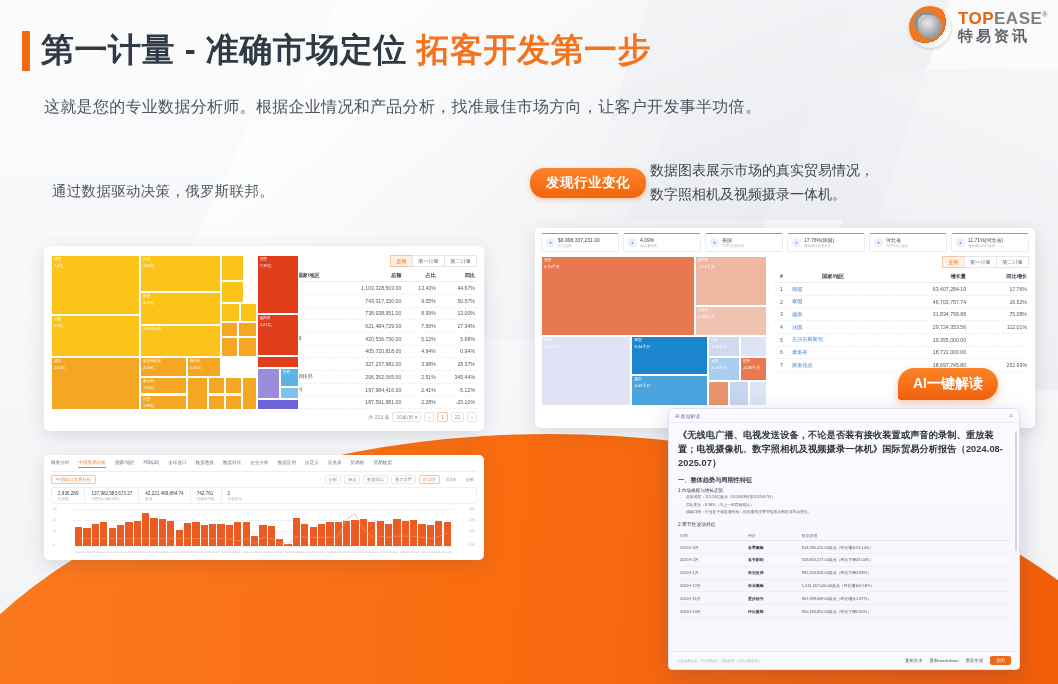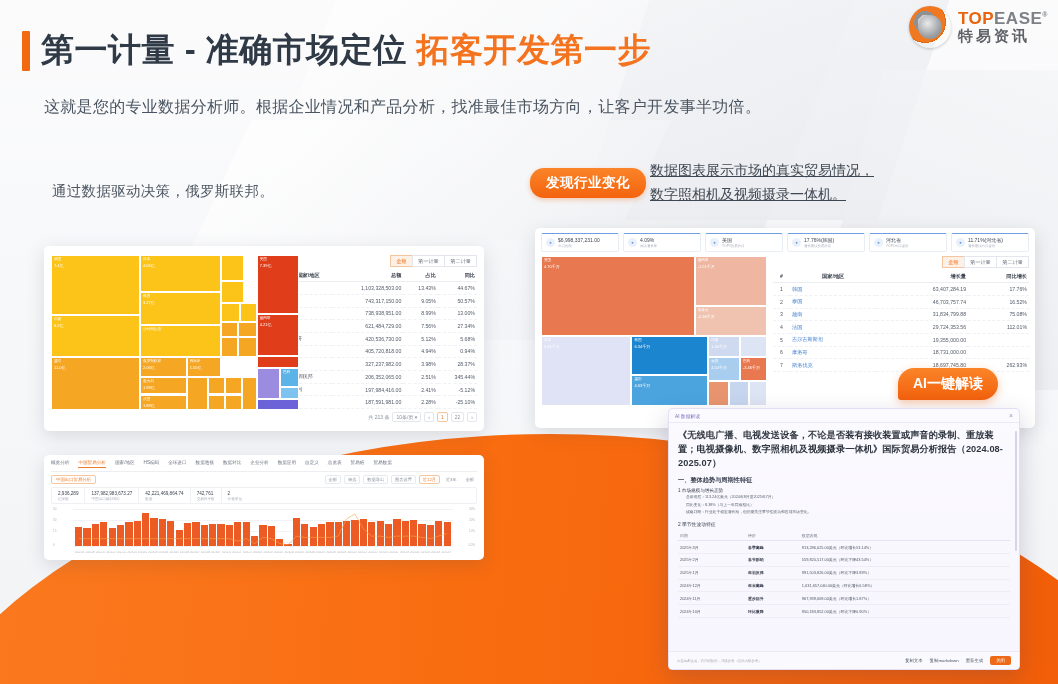--- a/index.html
+++ b/index.html
@@ -54,21 +54,21 @@
   .headline h1 .accent { color:#f4731f; }
   .subhead { position:absolute; top:97px; left:44px; font-size:16px; color:#4a5562; letter-spacing:.3px; }
 
   
   .pill { display:inline-block; background:linear-gradient(180deg,#fb8428,#f4630e);
       color:#fff; font-size:13.5px; font-weight:bold; padding:6px 16px; border-radius:14px;
       box-shadow:0 2px 5px rgba(240,100,10,.3); letter-spacing:.5px; }
   .cap-left { position:absolute; top:168px; left:52px; }
   .cap-left .desc { margin-top:14px; font-size:14.5px; color:#4e5762; letter-spacing:.3px; }
   .cap-right { position:absolute; top:168px; left:530px; display:flex; gap:4px; align-items:flex-start; }
-  .cap-right .desc { font-size:14px; color:#3f4752; line-height:1.72; margin-top:-10px;text-decoration:underline; }
+  .cap-right .desc { font-size:14px; color:#3f4752; line-height:1.72; margin-top:-10px; }
 
   
   .shot { position:absolute; background:#fff; border-radius:5px;
       box-shadow:0 5px 18px rgba(60,70,90,.16); overflow:hidden; }
 
   
   #panelA { left:44px; top:246px; width:440px; height:185px; padding:6px 7px; }
   .pa-head { display:flex; align-items:center; justify-content:space-between; height:16px; }
   .pa-title { font-size:7.5px; color:#41495a; font-weight:bold; }
   .pa-tools { display:flex; gap:4px; }

